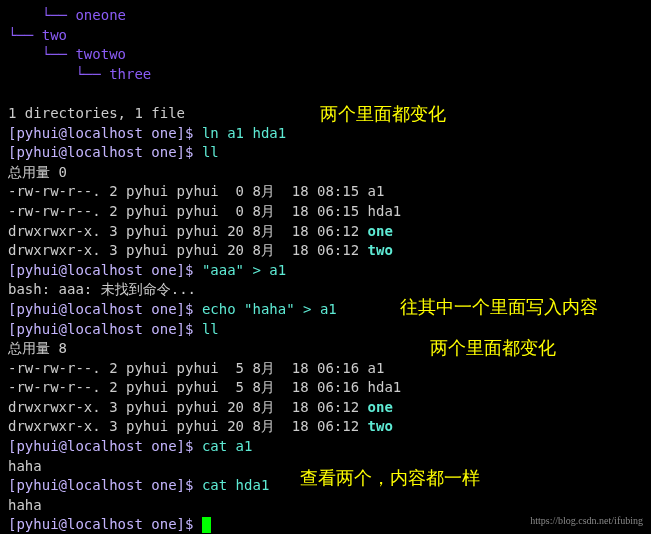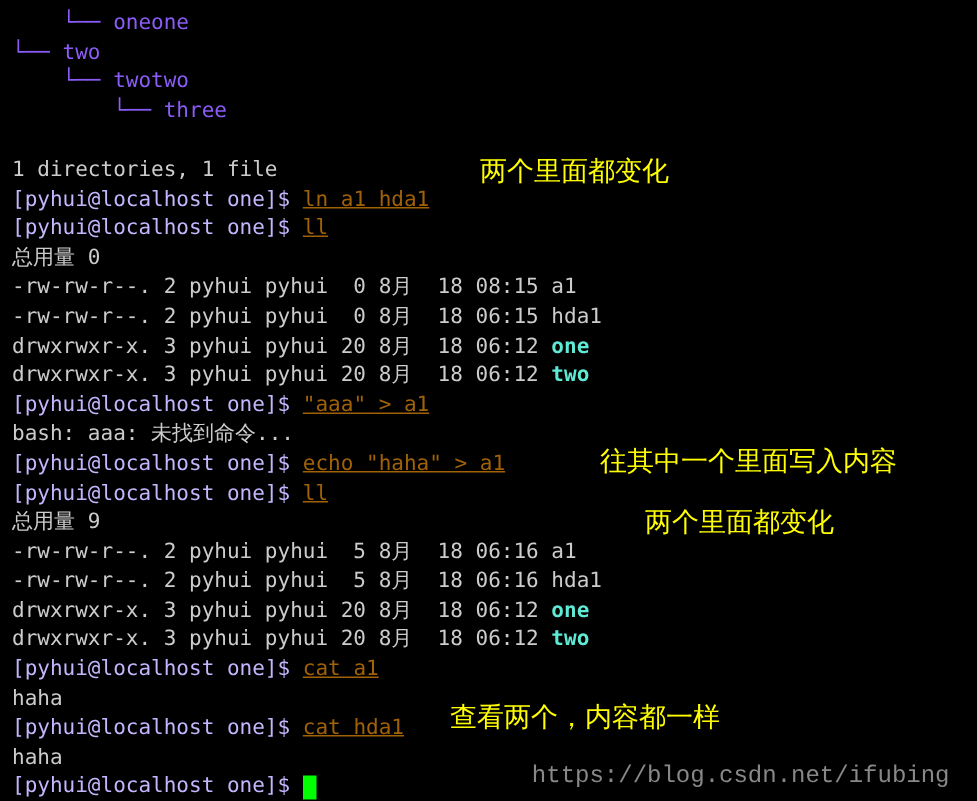--- a/index.html
+++ b/index.html
@@ -11,36 +11,36 @@
       line-height: 1.4;
       padding: 6px 8px;
       width: 651px;
       height: 534px;
       position: relative;
       overflow: hidden;
     }
     .tree-line { white-space: pre; color: #8b5cf6; }
     .term-line { white-space: pre; }
     .prompt { color: #c4b5fd; }
-    .cmd { color: #a16207; text-decoration: underline; }
+    .cmd { color: #5eead4; }
     .dir-blue { color: #5eead4; font-weight: bold; }
     .annotation {
       position: absolute;
       color: #ffff00;
       font-family: "Microsoft YaHei", "SimHei", sans-serif;
       font-size: 18px;
       font-weight: normal;
     }
     .watermark {
       position: absolute;
-      right: 18px;
+      right: 8px;
       bottom: 6px;
       color: #888;
-      font-family: Liberation Mono, monospace;
-      font-size: 16px;
+      font-family: Liberation Serif, serif;
+      font-size: 10px;
     }
     .cursor {
       background: #00ff00;
       display: inline-block;
       width: 9px;
       height: 16px;
       vertical-align: middle;
     }
   </style>
 </head>
@@ -63,21 +63,21 @@
 <div class="term-line"><span>drwxrwxr-x. 3 pyhui pyhui 20 8月  18 06:12 </span><span class="dir-blue">one</span></div>
 <div class="term-line"><span>drwxrwxr-x. 3 pyhui pyhui 20 8月  18 06:12 </span><span class="dir-blue">two</span></div>
 
 <div class="term-line"><span class="prompt">[pyhui@localhost one]$ </span><span class="cmd">"aaa" &gt; a1</span></div>
 <div class="term-line">bash: aaa: 未找到命令...</div>
 
 <div class="term-line"><span class="prompt">[pyhui@localhost one]$ </span><span class="cmd">echo "haha" &gt; a1</span></div>
 
 <div class="term-line"><span class="prompt">[pyhui@localhost one]$ </span><span class="cmd">ll</span></div>
 
-<div class="term-line">总用量 9</div>
+<div class="term-line">总用量 8</div>
 <div class="term-line">-rw-rw-r--. 2 pyhui pyhui  5 8月  18 06:16 a1</div>
 <div class="term-line">-rw-rw-r--. 2 pyhui pyhui  5 8月  18 06:16 hda1</div>
 <div class="term-line"><span>drwxrwxr-x. 3 pyhui pyhui 20 8月  18 06:12 </span><span class="dir-blue">one</span></div>
 <div class="term-line"><span>drwxrwxr-x. 3 pyhui pyhui 20 8月  18 06:12 </span><span class="dir-blue">two</span></div>
 
 <div class="term-line"><span class="prompt">[pyhui@localhost one]$ </span><span class="cmd">cat a1</span></div>
 <div class="term-line">haha</div>
 
 <div class="term-line"><span class="prompt">[pyhui@localhost one]$ </span><span class="cmd">cat hda1</span></div>
 <div class="term-line">haha</div>

